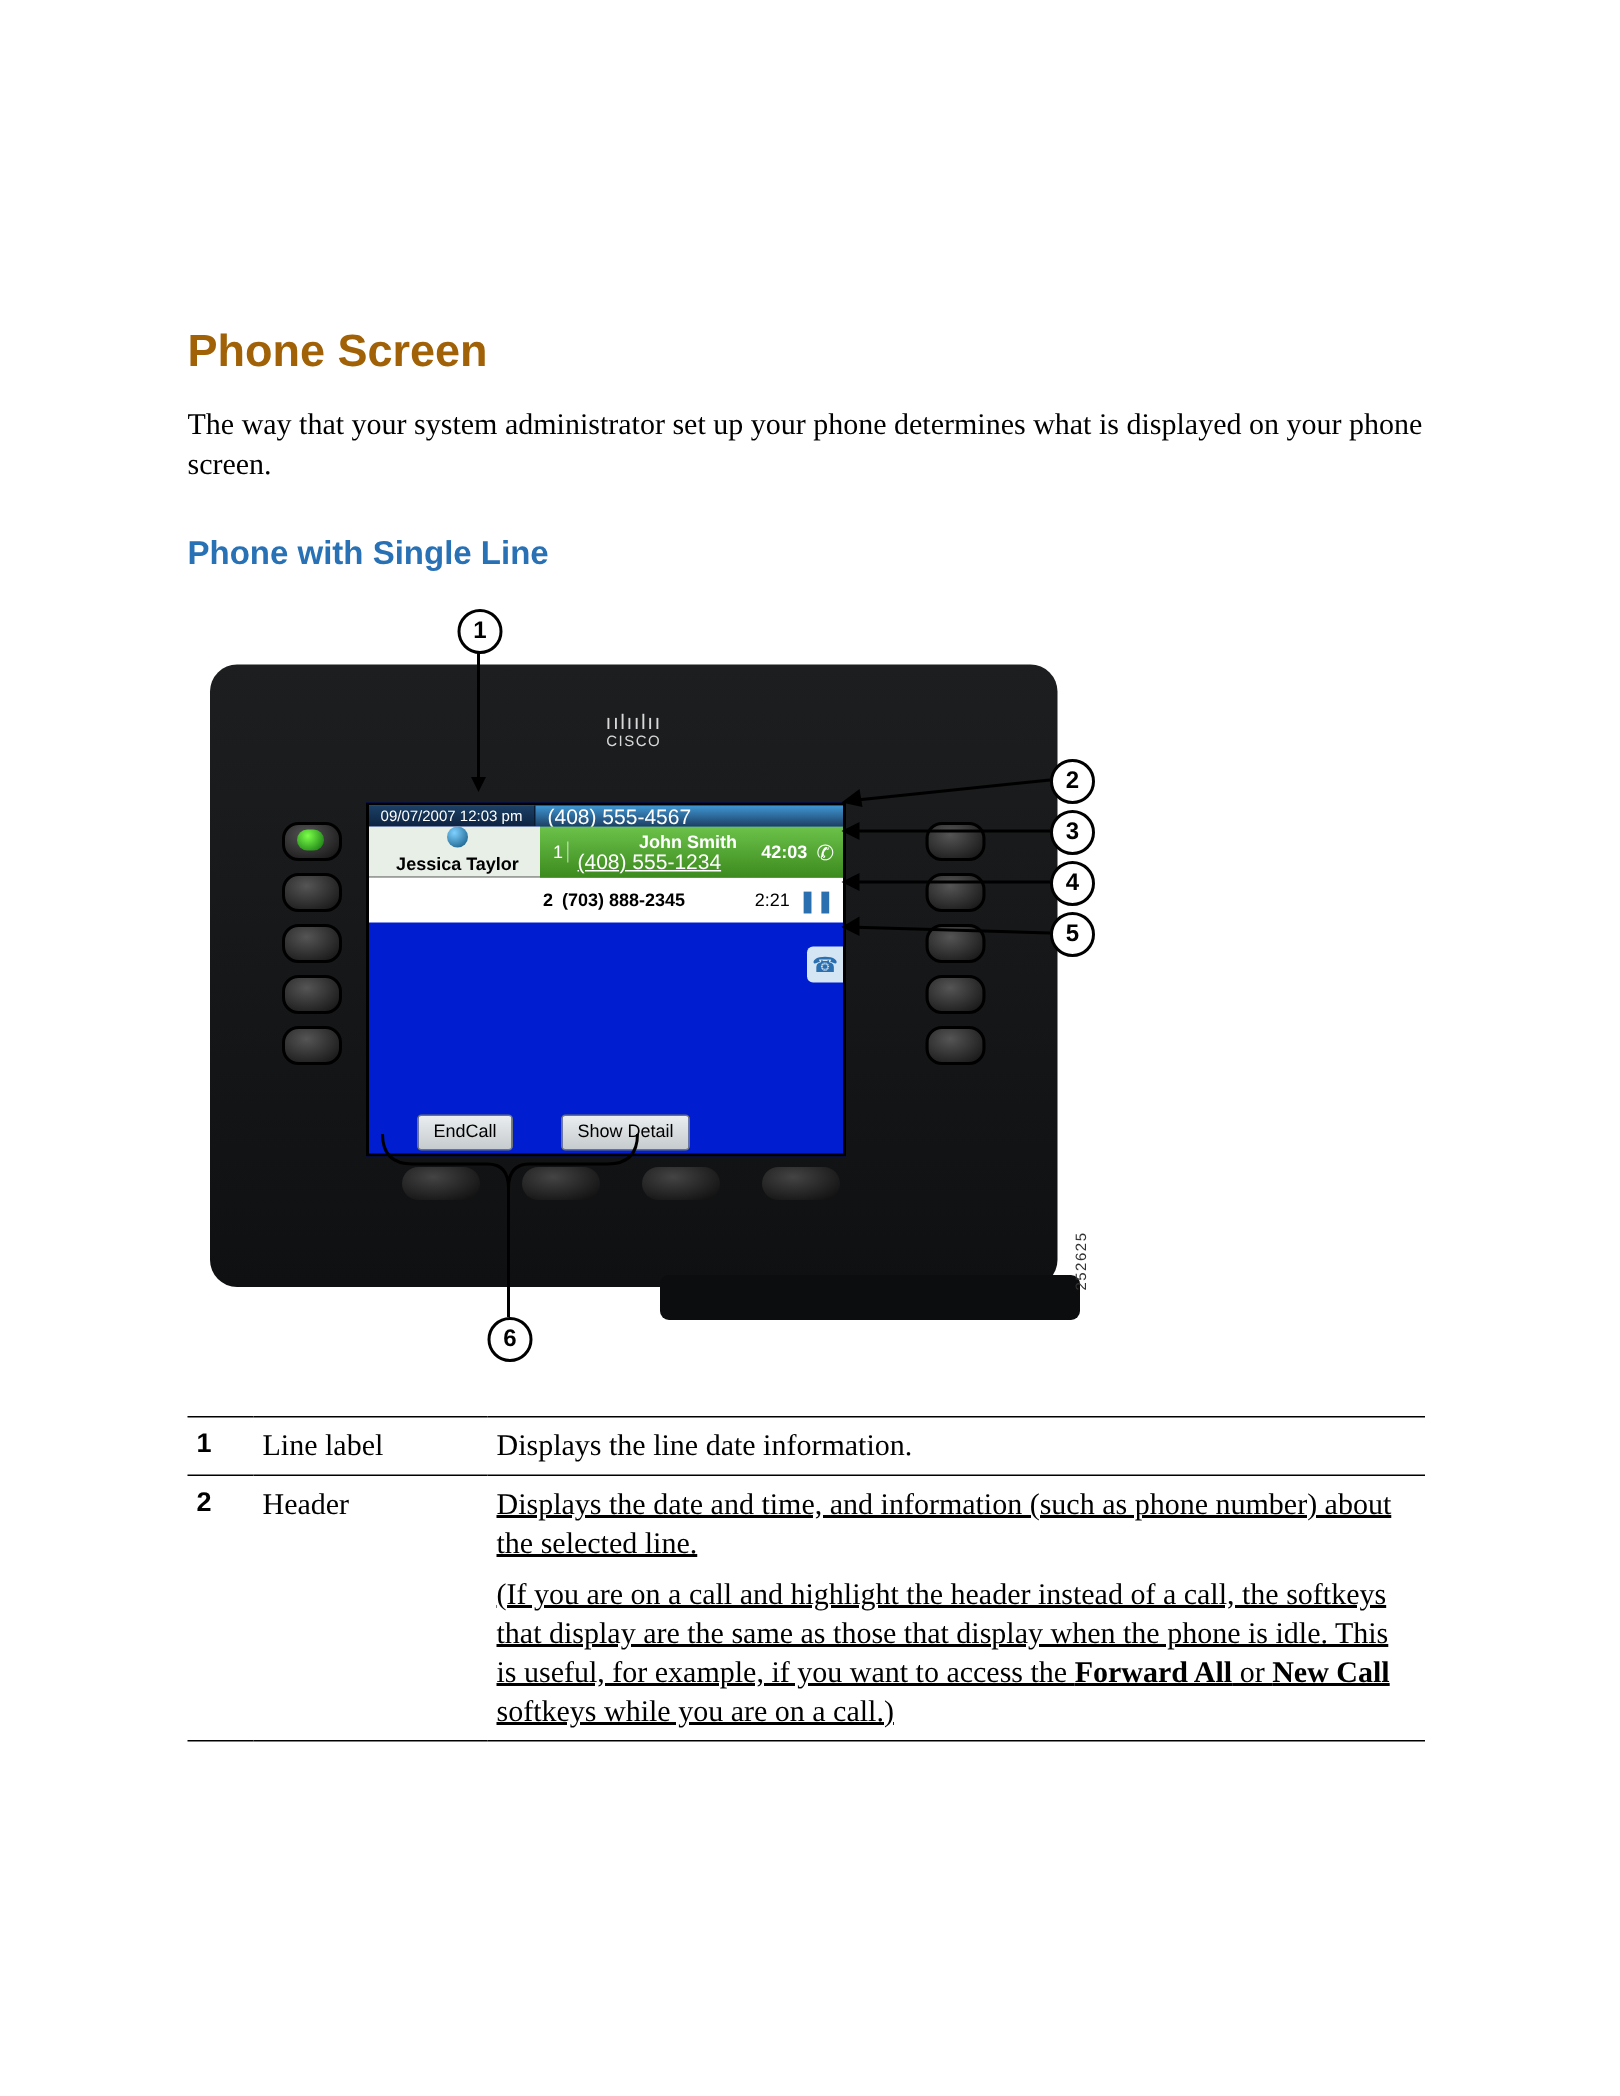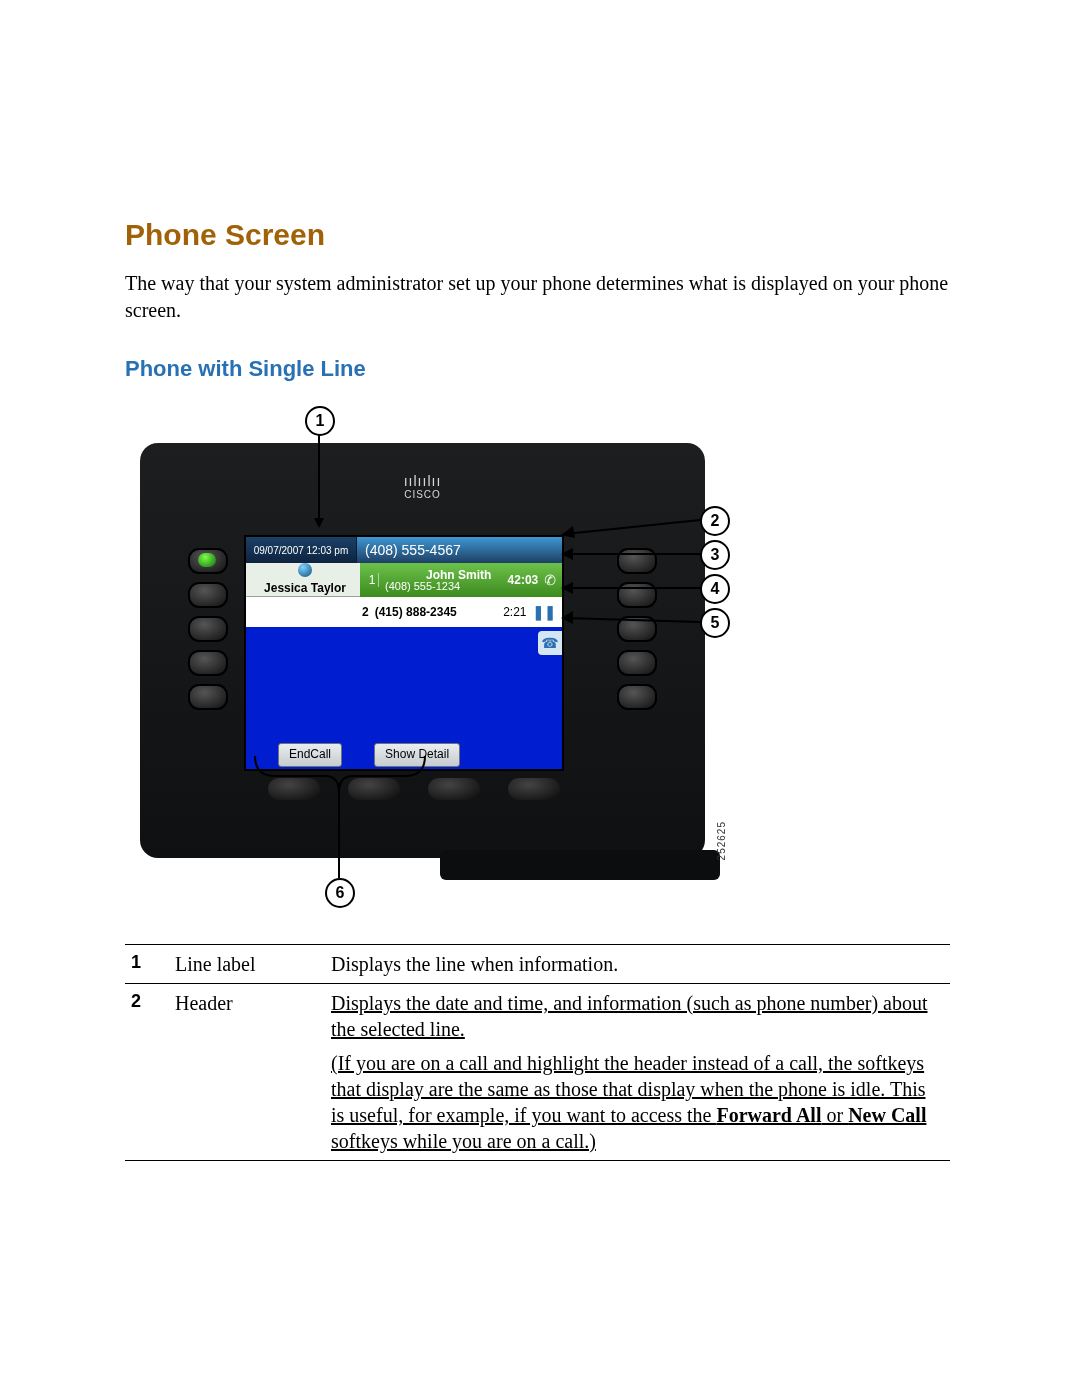--- a/index.html
+++ b/index.html
@@ -124,21 +124,21 @@
   .screen {
     position: absolute;
     left: 104px;
     top: 92px;
     width: 316px;
     height: 232px;
     background: #001ecf;
     border: 2px solid #000;
   }
   .hdr {
-    height: 26px;
+    height: 14px;
     background: linear-gradient(#3f97d3,#1d3f63);
     display: flex;
     color: #fff;
     font-family: Arial, sans-serif;
     font-size: 12px;
     align-items: center;
   }
   .hdr .dt {
     width: 110px;
     background: linear-gradient(#1b4066,#0e2340);
@@ -188,21 +188,21 @@
     padding: 0 6px;
     position: relative;
   }
   .linelbl .call1 .idx {
     width: 12px;
     border-right: 1px solid rgba(255,255,255,.5);
     margin-right: 6px;
     text-align: center;
   }
   .linelbl .call1 .nm { font-weight: bold; font-size: 12px; line-height: 1; margin-left: 41px; }
-  .linelbl .call1 .sub { font-size: 11px; line-height: 1; }
+  .linelbl .call1 .sub { font-size: 14px; line-height: 1; text-decoration: underline; }
   .linelbl .call1 .dur { margin-left: auto; font-weight: bold; font-size: 12px; }
   .linelbl .call1 .ear {
     margin-left: 6px; font-size: 14px;
   }
   .call2 {
     height: 30px;
     background: #fff;
     display: flex;
     align-items: center;
     font-family: Arial, sans-serif;
@@ -384,21 +384,21 @@
                 <div class="nm">John Smith</div>
                 <div class="sub">(408) 555-1234</div>
               </div>
               <div class="dur">42:03</div>
               <div class="ear">✆</div>
             </div>
           </div>
 
           <div class="call2">
             <span style="font-weight:bold;margin-right:6px;">2</span>
-            <span class="num">(415) 888-2345</span>
+            <span class="num">(703) 888-2345</span>
             <span class="dur">2:21</span>
             <span class="pause">❚❚</span>
           </div>
 
           <div class="info-tab">
             <span>☎</span>
           </div>
 
           <div class="softkeys">
             <div class="sk">EndCall</div>
@@ -432,21 +432,21 @@
         <line x1="214" y1="386" x2="214" y2="472" stroke="#000" stroke-width="2"></line>
       </svg>
 
     </div>
 
     <table class="desc">
       <tbody>
           <tr>
         <td class="num">1</td>
         <td class="name">Line label</td>
-        <td class="txt">Displays the line when information.</td>
+        <td class="txt">Displays the line date information.</td>
       </tr>
       <tr>
         <td class="num">2</td>
         <td class="name">Header</td>
         <td class="txt">
           <p>Displays the date and time, and information (such as phone number) about the selected line.</p>
           <p>
             <span>(If you are on a call and highlight the header instead of a call, the softkeys that display are the same as those that display when the phone is idle. This is useful, for example, if you want to access the </span><span class="bold">Forward All</span><span> or </span><span class="bold">New Call</span><span> softkeys while you are on a call.)</span>
           </p>
         </td>

